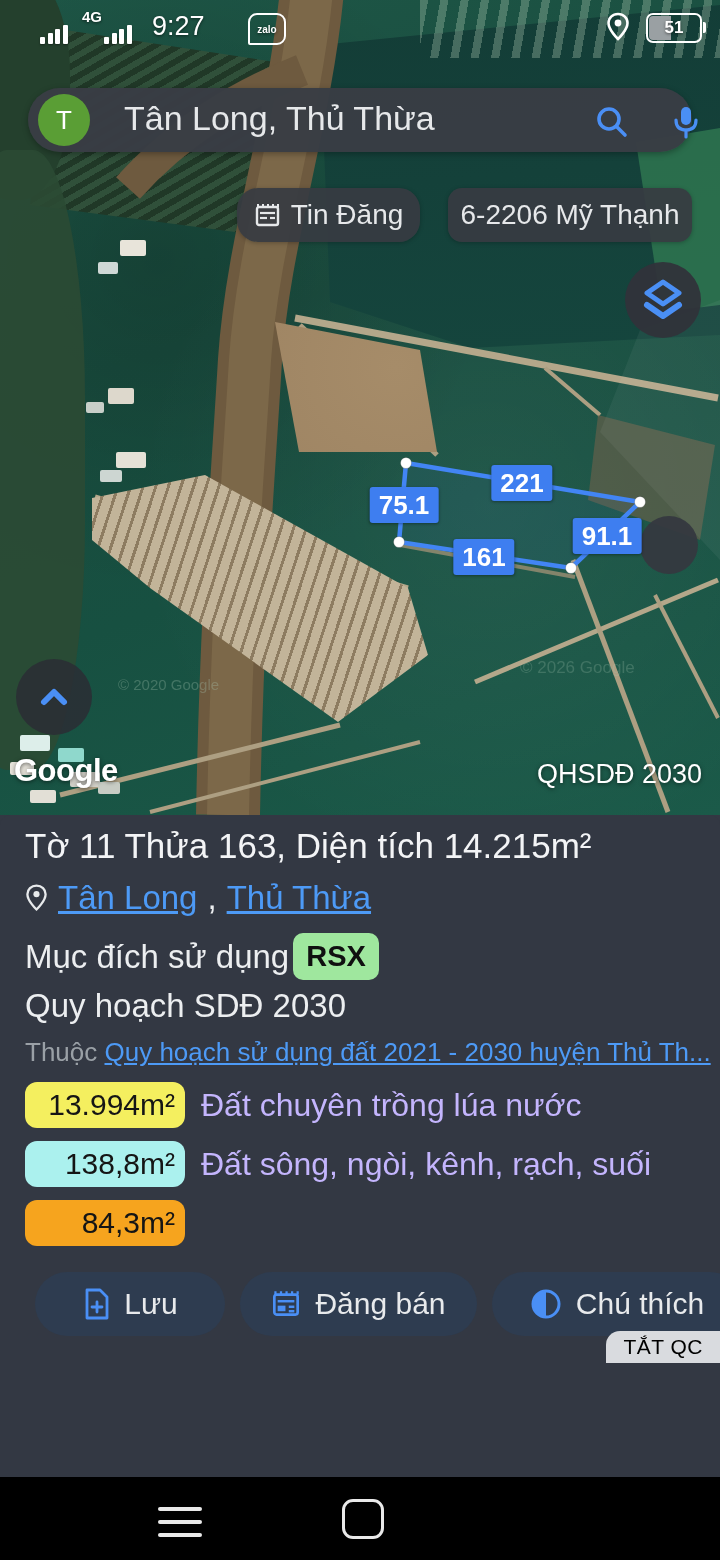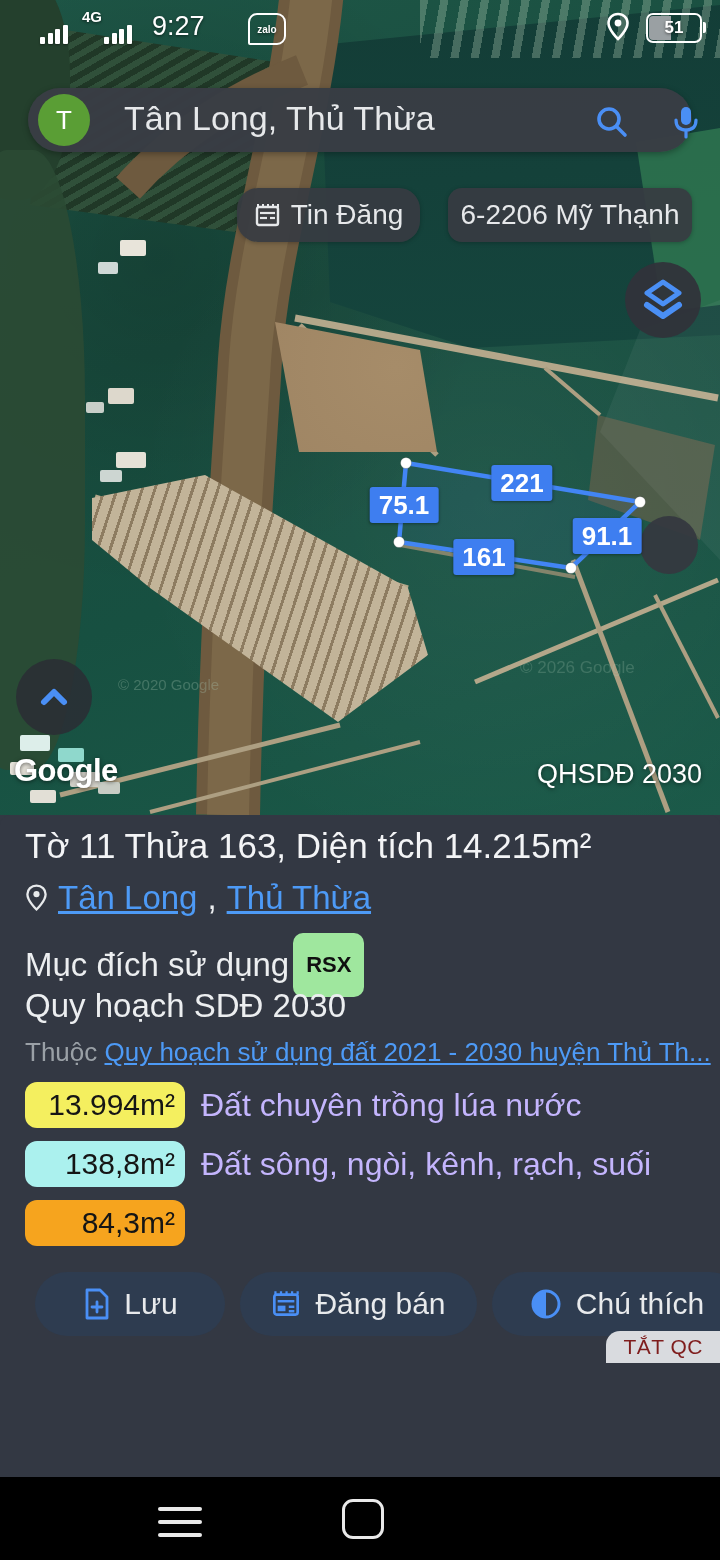--- a/index.html
+++ b/index.html
@@ -77,32 +77,32 @@
   .layers-btn{left:625px;top:262px;width:76px;height:76px;background:rgba(48,51,58,.95);}
   .chev-btn{left:16px;top:659px;width:76px;height:76px;background:rgba(42,45,52,.88);}
 
   
   .panel{position:absolute;left:0;top:815px;width:720px;height:662px;background:#333843;
     border-radius:10px 10px 0 0;color:#eceef0;}
   .p-title{position:absolute;left:25px;top:11px;font-size:35px;color:#f3f4f6;white-space:nowrap;}
   .p-loc{position:absolute;left:25px;top:64px;display:flex;align-items:center;gap:10px;font-size:33px;}
   .p-link{color:#4d9af6;text-decoration:underline;cursor:pointer;}
   .p-row-purpose{position:absolute;left:25px;top:118px;display:flex;align-items:center;gap:4px;font-size:33px;}
-  .rsx-badge{background:#9fe79e;color:#101010;font-weight:bold;font-size:22px;padding:19px 13px;border-radius:10px;}
+  .rsx-badge{background:#9fe79e;color:#101010;font-weight:bold;font-size:29px;padding:7px 13px;border-radius:10px;}
   .p-plan{position:absolute;left:25px;top:172px;font-size:33px;}
   .p-belongs{position:absolute;left:25px;top:222px;font-size:26px;white-space:nowrap;width:690px;overflow:hidden;}
   .p-belongs .prefix{color:#9aa0a6;}
   .p-belongs .blink{color:#4d9af6;text-decoration:underline;cursor:pointer;}
   .land-row{position:absolute;left:25px;display:flex;align-items:center;gap:16px;}
   .area-badge{width:160px;height:46px;border-radius:12px;display:flex;align-items:center;justify-content:flex-end;
     padding-right:10px;box-sizing:border-box;color:#151515;font-size:30px;}
   .land-label{font-size:32px;color:#c4b5fd;white-space:nowrap;}
   .act-btn{position:absolute;top:457px;height:64px;border-radius:32px;background:#2e3c50;
     display:flex;align-items:center;justify-content:center;gap:14px;font-size:30px;color:#e8eaec;cursor:pointer;}
-  .adq{position:absolute;right:0;top:516px;height:32px;background:#d9dbdf;color:#7f1d1d;
+  .adq{position:absolute;right:0;top:516px;height:32px;background:#d9dbdf;color:#000000;
     font-size:21px;letter-spacing:.5px;display:flex;align-items:center;padding:0 17px;
     border-radius:14px 0 0 0;}
 
   
   .navbar{position:absolute;left:0;top:1477px;width:720px;height:83px;background:#000;}
   .nav-ham{position:absolute;left:158px;top:30px;width:44px;display:flex;flex-direction:column;gap:9.5px;cursor:pointer;}
   .nav-ham span{height:3.5px;background:#e9e9e9;border-radius:2px;}
   .nav-home{position:absolute;left:342px;top:22px;width:36px;height:34px;border:3.5px solid #e9e9e9;
     border-radius:11px;cursor:pointer;}
 </style>

